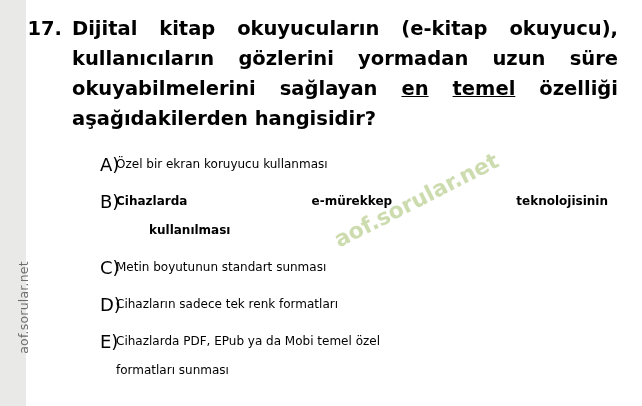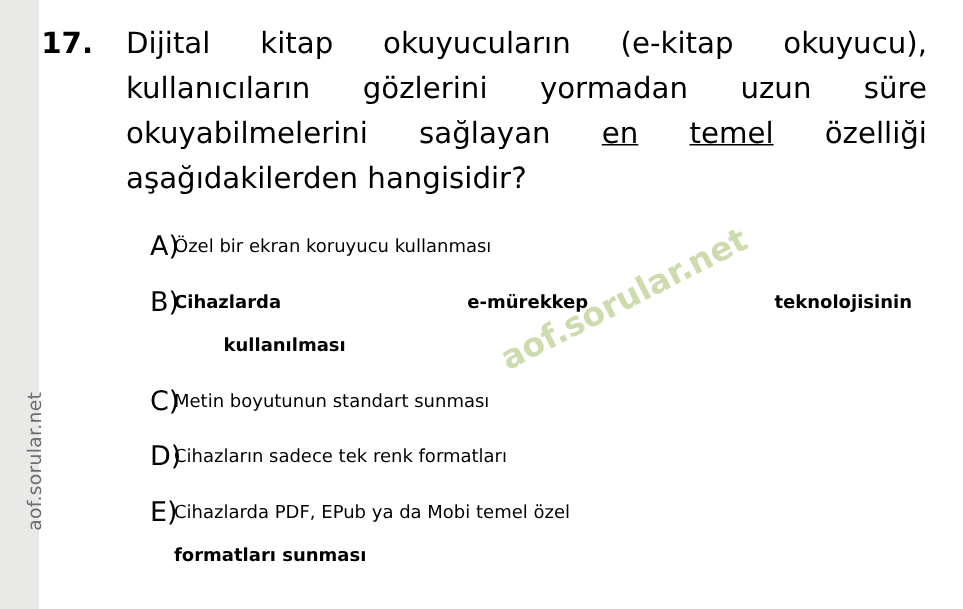--- a/index.html
+++ b/index.html
@@ -78,26 +78,25 @@
     text-align: right;
     padding-right: 10px;
     box-sizing: border-box;
     font-size: 19.5px;
     font-weight: bold;
     line-height: 30px;
   }
   .q-text {
     flex: 1 1 auto;
     font-size: 19.5px;
-    font-weight: normal;
+    font-weight: bold;
     line-height: 30px;
     text-align: justify;
     text-justify: inter-word;
     padding-right: 16px;
-    margin-left: 12px;
   }
   .q-text .underline {
     text-decoration: underline;
   }
   .q-text .lastline {
     
   }
   .options {
     position: absolute;
     left: 46px;
@@ -136,21 +135,20 @@
   }
   .opt-text.justify > span.line2 {
     display: block;
     margin-left: 33px;
   }
   .opt-text.two > span.l1 {
     display: block;
   }
   .opt-text.two > span.l2 {
     display: block;
-    font-weight: bold;
   }
 </style>
 </head>
 <body>
 
 <div class="page">
 
   <div class="left-strip"></div>
 
   <div class="watermark-side">aof.sorular.net</div>

